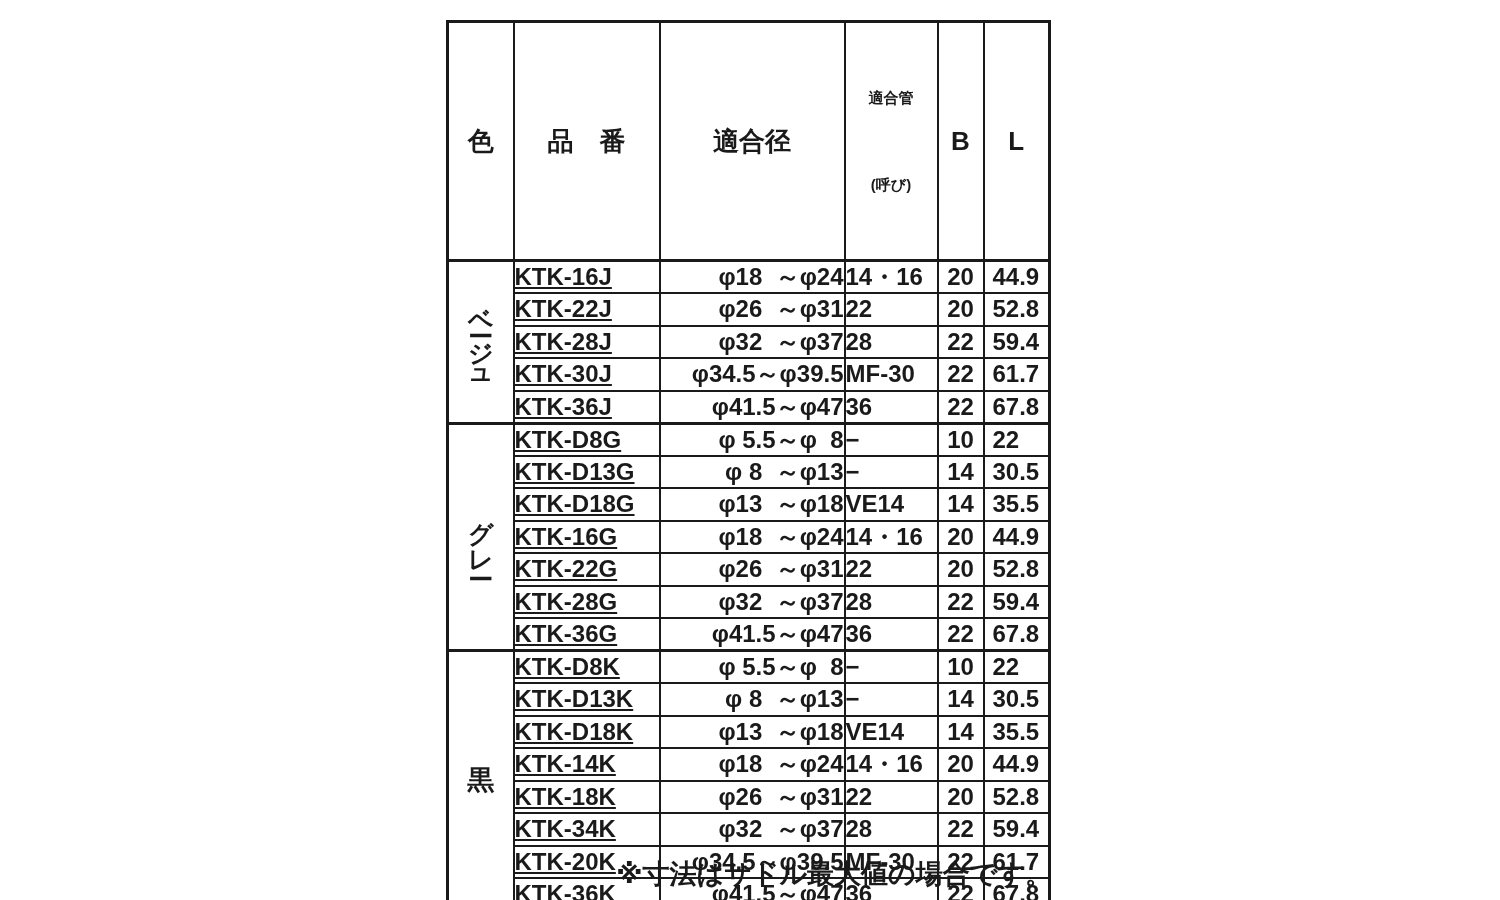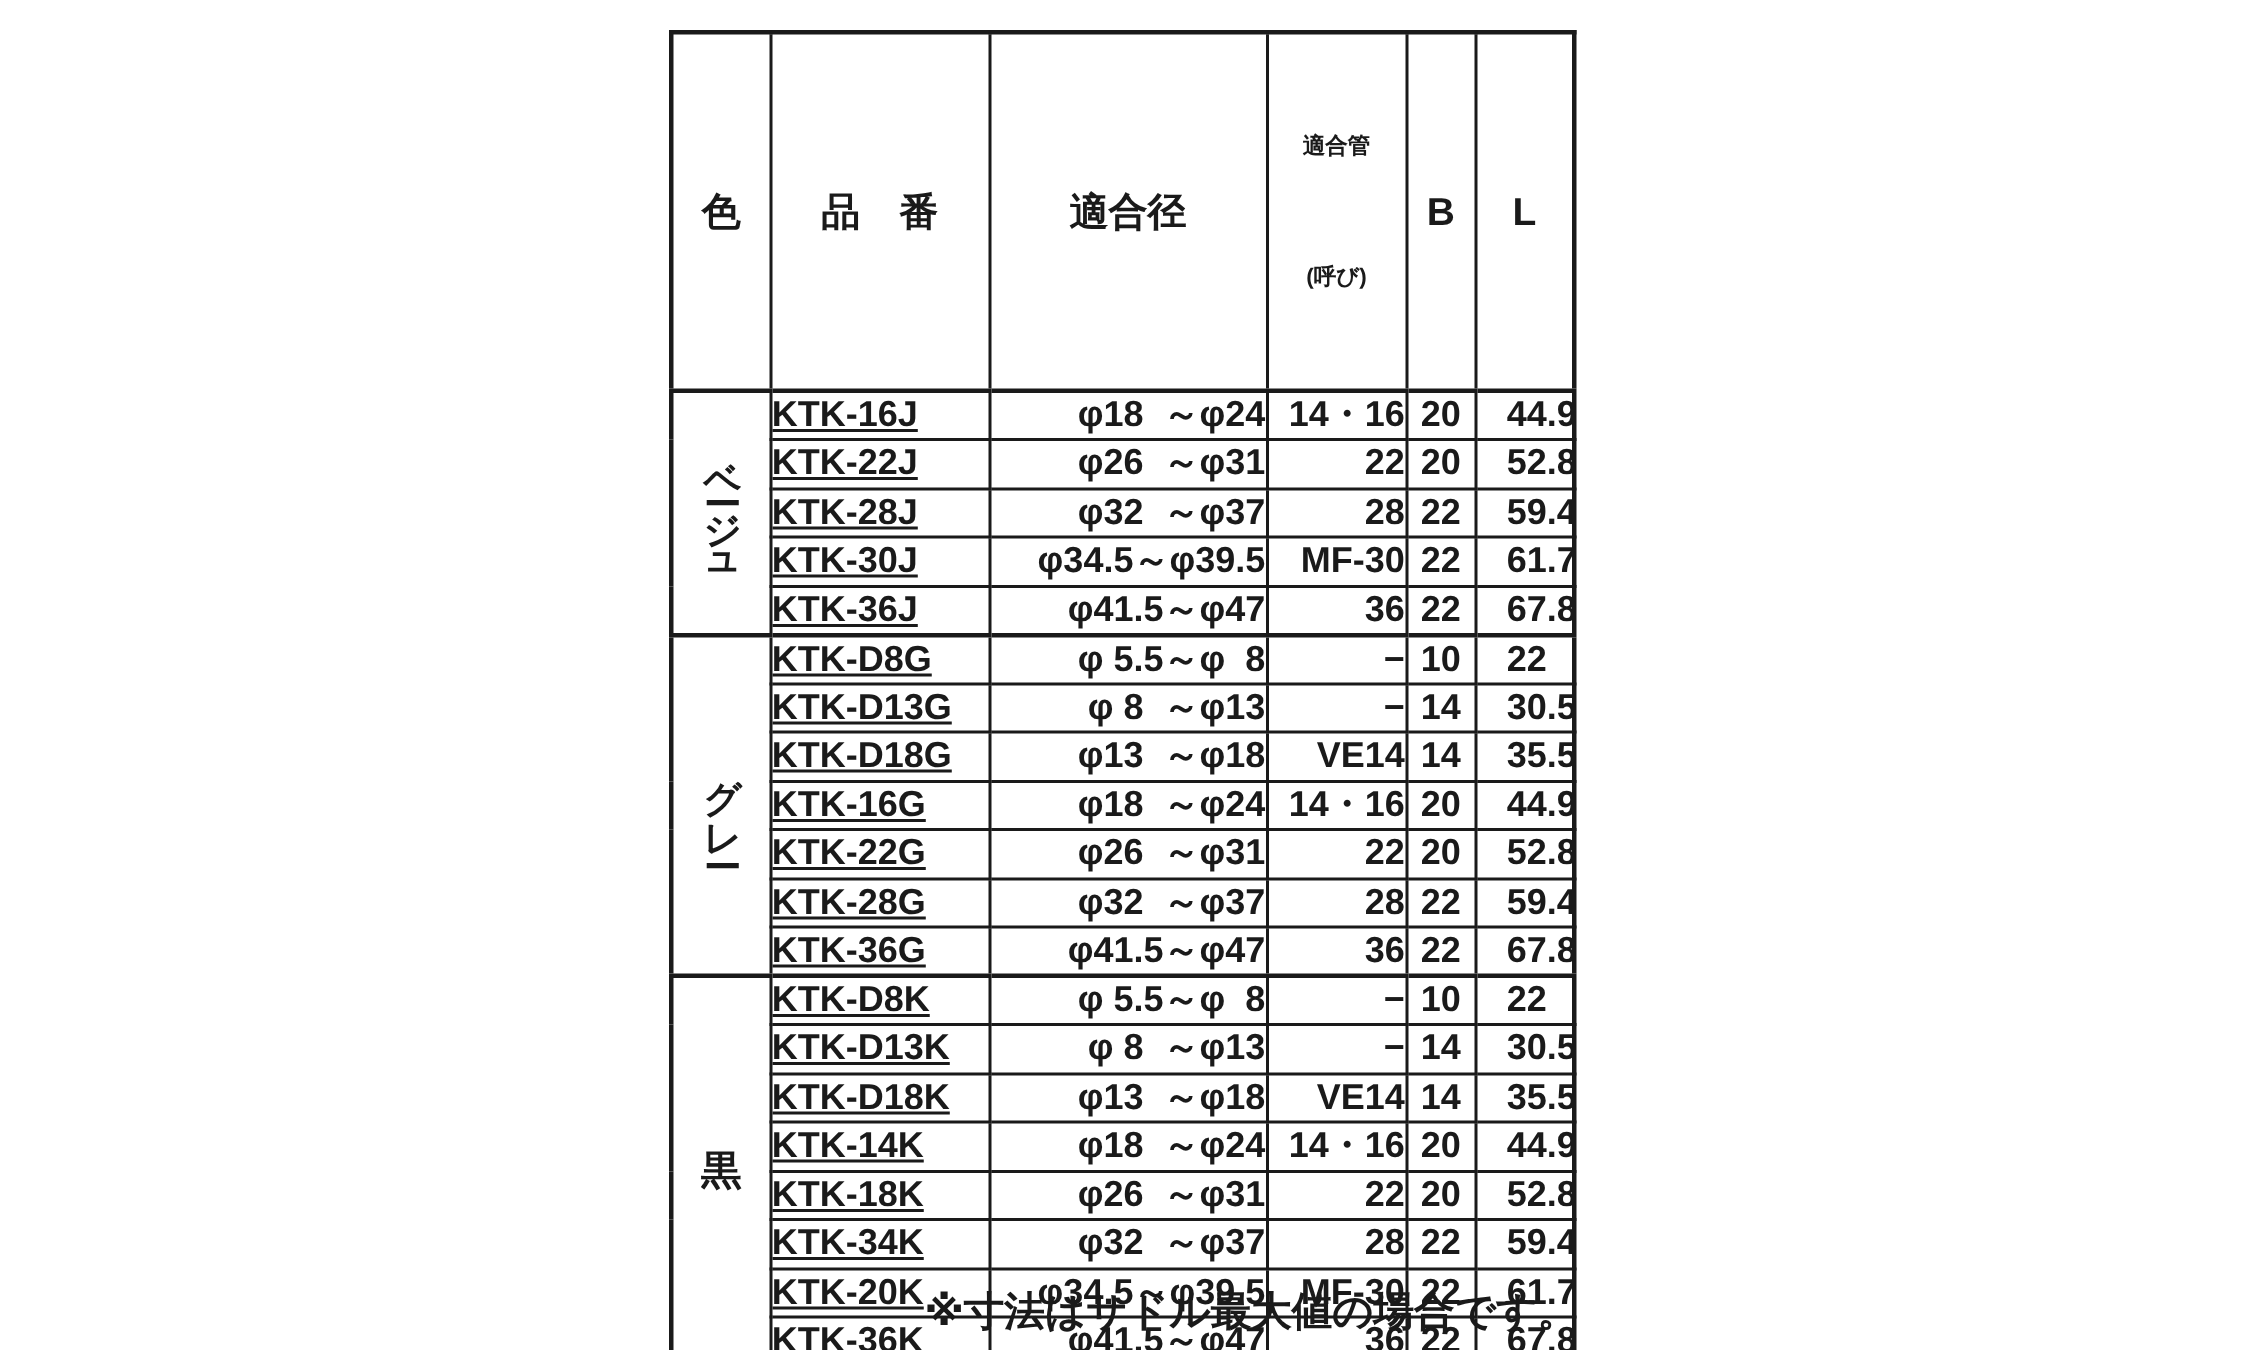--- a/index.html
+++ b/index.html
@@ -62,25 +62,25 @@
     line-height: 1;
   }
   .group-start td { border-top-width: 3px; }
 
   .part-number-cell { text-align: left; text-decoration: underline; }
   .diameter-cell {
     text-align: right;
     padding-left: 18px;
     white-space: pre;
   }
-  .pipe-cell { text-align: right; }
+  .pipe-cell { text-align: left; }
   .b-cell { text-align: center; border-radius: 12px; }
   .l-cell {
     text-align: left;
-    padding-left: 20px;
+    padding-left: 8px;
     margin-top: 45px;
   }
 
   .color-cell {
     text-align: center;
     vertical-align: middle;
   }
   .color-cell .vtext { display: inline-block; }
   .color-cell.vertical .vtext {
     writing-mode: vertical-rl;

